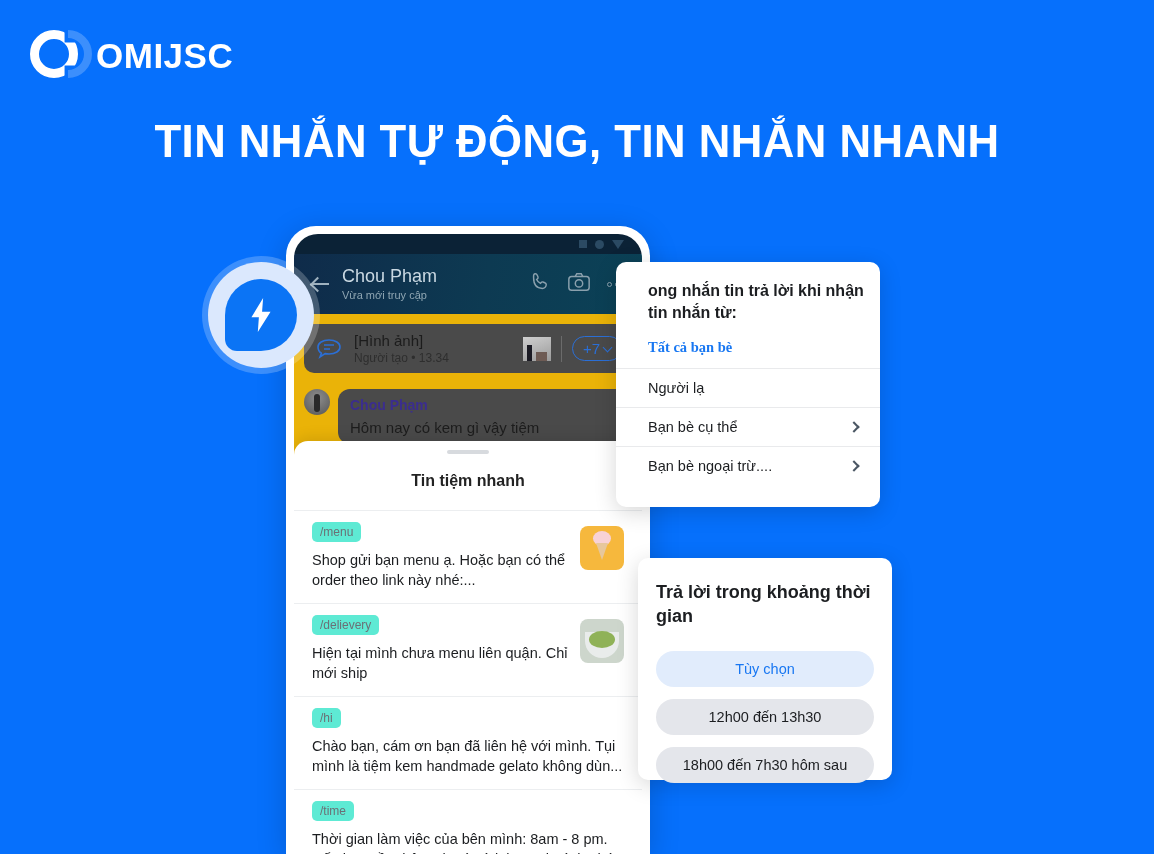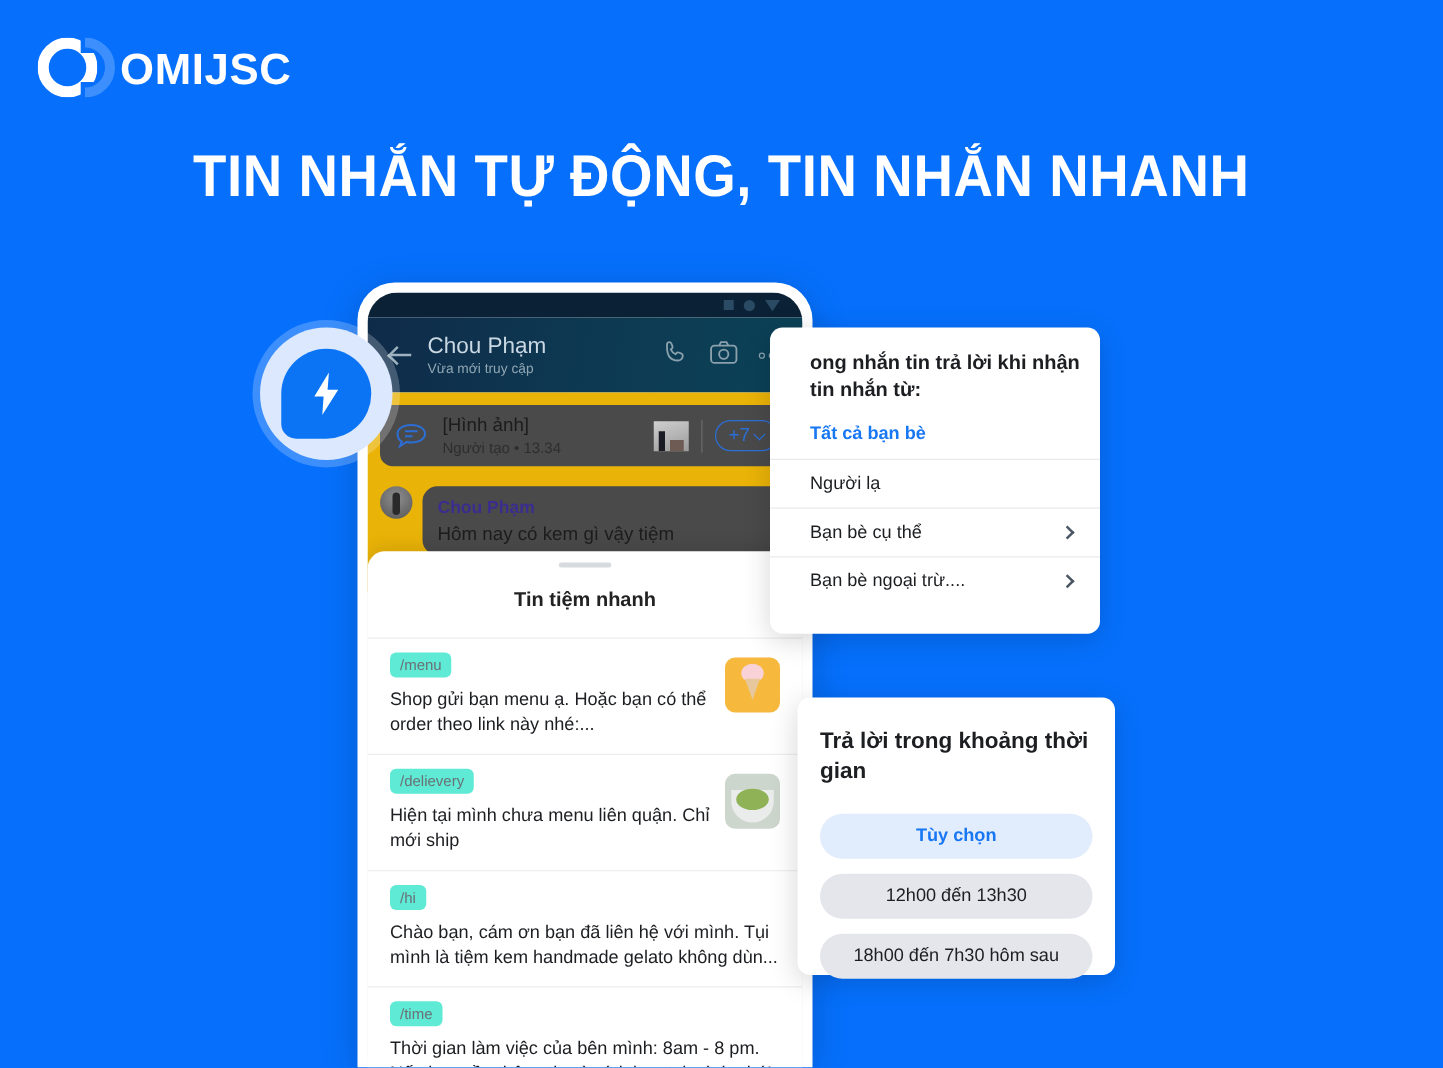--- a/index.html
+++ b/index.html
@@ -228,34 +228,34 @@
     font-size:16px; font-weight:bold; color:#1c1e21;
     line-height:1.35; padding: 0 14px 0 32px;
   }
   .aud-list { margin-top:16px; }
   .aud-row {
     display:flex; align-items:center; justify-content:space-between;
     padding: 11px 16px 11px 32px;
     border-top:1px solid #e9eaec;
     font-size:14.5px; color:#1c1e21;
   }
-  .aud-row:first-child { border-top:none; }
+  .aud-row:first-child { border-top:none;font-family:Liberation Serif, serif; }
   .aud-row.active { color:#1877f2; font-weight:bold; border-top:none; padding-top:0; padding-bottom:12px; }
   .chev-r {
     width:8px; height:8px; border-top:2px solid #4a5663; border-right:2px solid #4a5663;
     transform: rotate(45deg); margin-right:6px;
   }
 
   .card-time { left:638px; top:558px; width:254px; height:222px; padding:22px 18px 0 18px; }
   .time-title { font-size:18px; font-weight:bold; color:#1c1e21; line-height:1.35; }
   .pill {
     margin-top:12px; border-radius:20px; text-align:center;
     font-size:14.5px; padding:10px 6px;
   }
-  .pill.primary { background:#e1ecfc; color:#1877f2; font-weight:bold; margin-top:22px; }
+  .pill.primary { background:#e1ecfc; color:#1877f2; font-weight:normal; margin-top:22px; }
   .pill.muted { background:#e4e6eb; color:#1c1e21; }
 </style>
 </head>
 <body>
 
 <div class="brand">
   <div class="logo-mark">
     <div class="ring-back"></div>
     <div class="ring-main"></div>
   </div>

